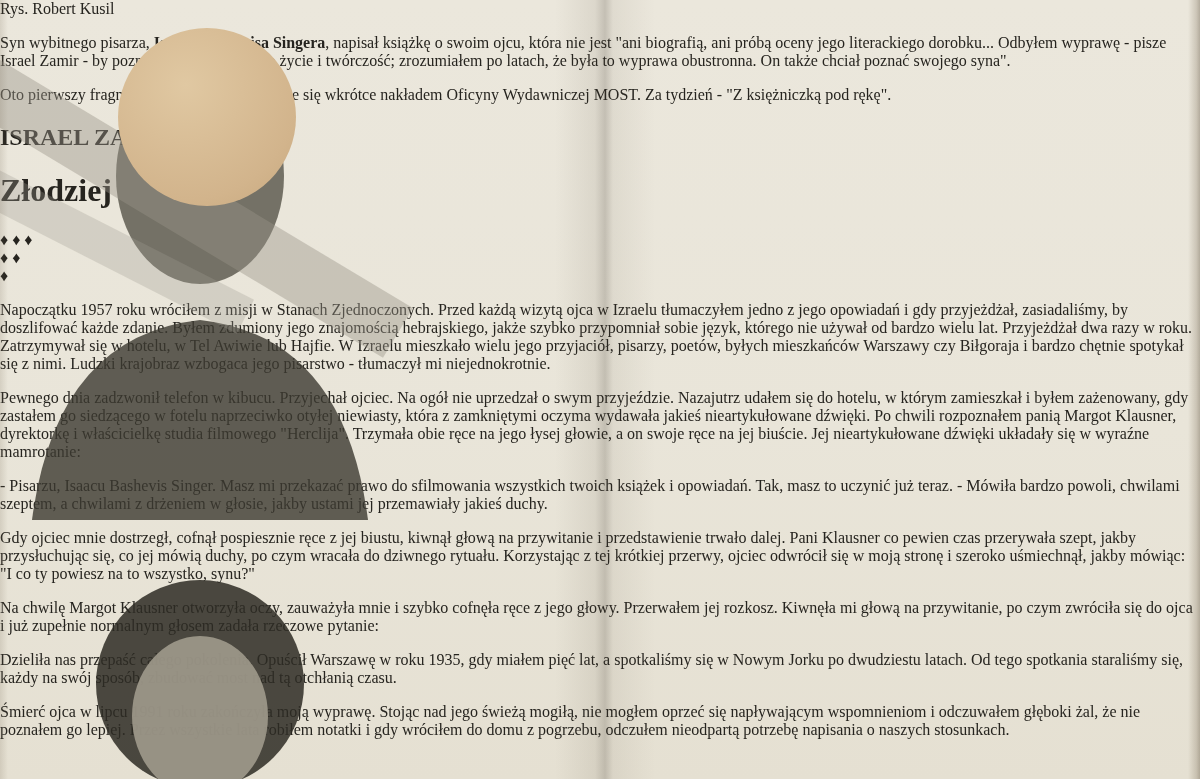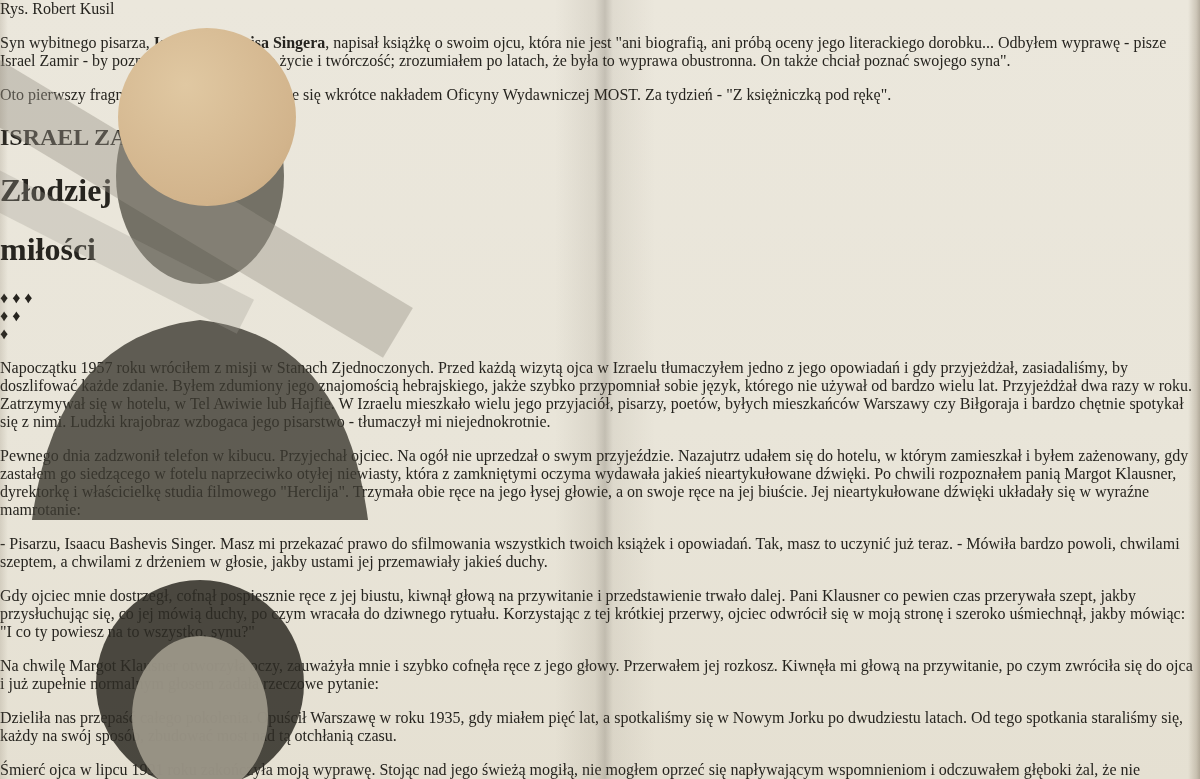--- a/index.html
+++ b/index.html
@@ -89,21 +89,20 @@
     <div class="credit">Rys. Robert Kusil</div>
 
     <div class="intro">
       <p><span>Syn wybitnego pisarza, </span><b>Isaaca Bashevisa Singera</b><span>, napisał książkę o swoim ojcu, która nie jest "ani biografią, ani próbą oceny jego literackiego dorobku... Odbyłem wyprawę - pisze Israel Zamir - by poznać mojego ojca, jego życie i twórczość; zrozumiałem po latach, że była to wyprawa obustronna. On także chciał poznać swojego syna".</span></p>
       <p>Oto pierwszy fragment tej książki, która ukaże się wkrótce nakładem Oficyny Wydawniczej MOST. Za tydzień - "Z księżniczką pod rękę".</p>
     </div>
 
     <div class="title-block">
       <h2 class="author-name">ISRAEL ZAMIR</h2>
       <h1 class="book-title">Złodziej</h1>
-      <h1 class="book-title">miłości</h1>
       <div class="ornament">
 
       <div>♦ ♦ ♦</div>
           <div>♦ ♦</div>
           <div>♦</div>
         </div>
     </div>
 
     <div class="body-col">
       <p class="first"><span class="dropcap">Na</span><span>początku 1957 roku wróciłem z misji w Stanach Zjednoczonych. Przed każdą wizytą ojca w Izraelu tłumaczyłem jedno z jego opowiadań i gdy przyjeżdżał, zasiadaliśmy, by doszlifować każde zdanie. Byłem zdumiony jego znajomością hebrajskiego, jakże szybko przypomniał sobie język, którego nie używał od bardzo wielu lat. Przyjeżdżał dwa razy w roku. Zatrzymywał się w hotelu, w Tel Awiwie lub Hajfie. W Izraelu mieszkało wielu jego przyjaciół, pisarzy, poetów, byłych mieszkańców Warszawy czy Biłgoraja i bardzo chętnie spotykał się z nimi. Ludzki krajobraz wzbogaca jego pisarstwo - tłumaczył mi niejednokrotnie.</span></p>

